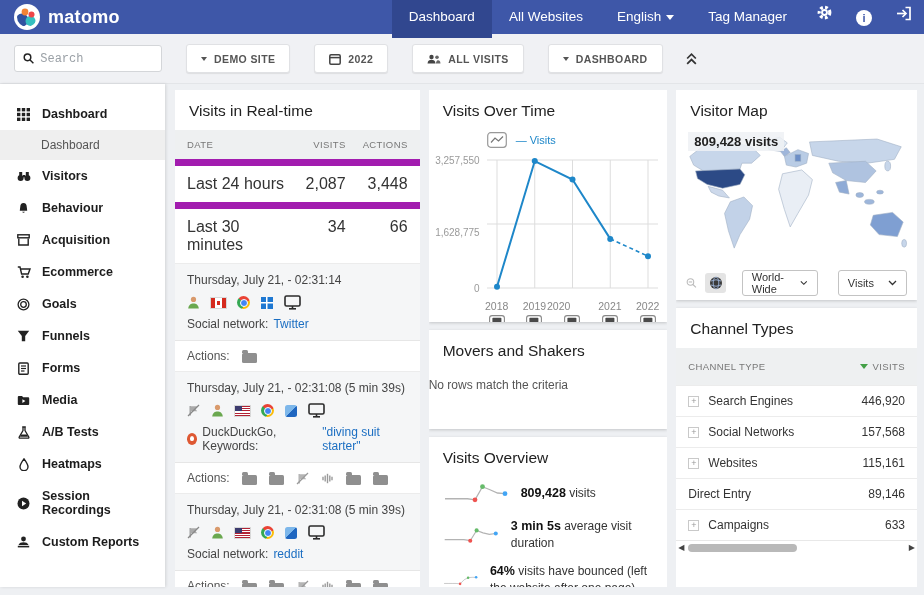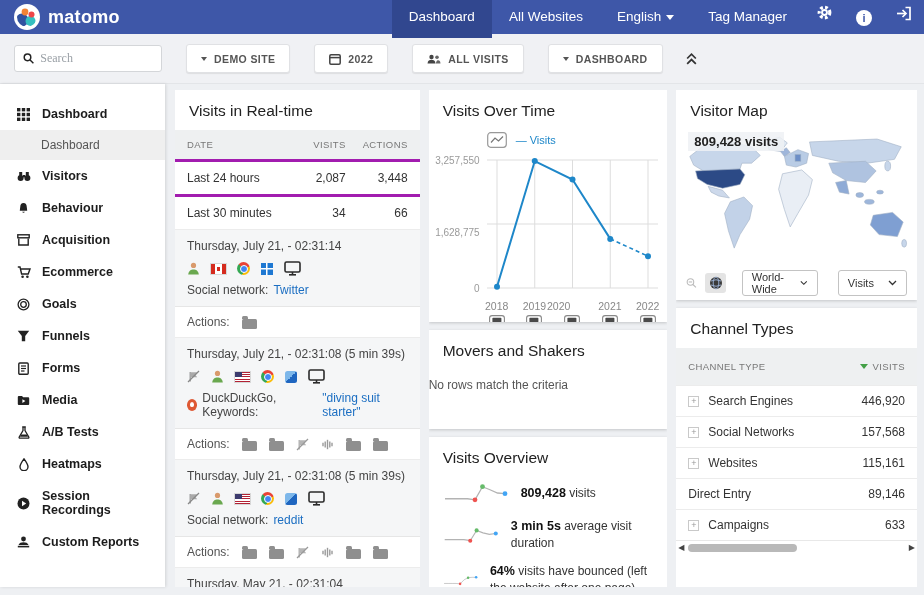--- a/index.html
+++ b/index.html
@@ -13,21 +13,21 @@
   .nav-right{display:flex;align-items:center;height:42px}
   .nav-item{color:#fff;font-size:13.5px;padding:0 17px;line-height:42px;cursor:pointer;white-space:nowrap}
   .nav-item.active{background:#31478f}
   .nav-caret{display:inline-block;width:0;height:0;border-left:4px solid transparent;border-right:4px solid transparent;border-top:5px solid #fff;margin-left:5px;vertical-align:middle}
   .nav-icon{width:40px;line-height:42px;text-align:center;cursor:pointer}
   .info-circle{display:inline-block;width:16px;height:16px;border-radius:50%;background:#fff;color:#3e57a8;font-weight:bold;font-size:11px;line-height:16px;text-align:center;vertical-align:middle}
 
   
   .toolbar{height:50px;background:#f0f1f4;display:flex;align-items:center;gap:10px;padding:0 14px;border-bottom:1px solid #e3e5e8}
   .search-box{width:148px;height:27px;background:#fff;border:1px solid #d4d6d9;border-radius:3px;display:flex;align-items:center;padding:0 8px;gap:6px}
-  .search-box input{border:0;outline:0;width:100%;font-size:12px;color:#333;font-family:Liberation Serif, serif;background:transparent}
+  .search-box input{border:0;outline:0;width:100%;font-size:12px;color:#333;font-family:Liberation Mono, monospace;background:transparent}
   .search-box input::placeholder{color:#9aa0a6}
   .tb-btn{height:29px;background:#fff;border:1px solid #e0e1e4;border-radius:3px;box-shadow:0 1px 1px rgba(0,0,0,.08);display:flex;align-items:center;gap:7px;padding:0 14px;font-size:10.5px;font-weight:bold;color:#555;letter-spacing:.4px;cursor:pointer;margin-left:14px}
   .tb-btn:first-of-type{margin-left:0}
   .caret-sm{width:0;height:0;border-left:3.5px solid transparent;border-right:3.5px solid transparent;border-top:4.5px solid #555}
 
   
   .page{display:flex;height:503px}
   .sidebar{width:165px;background:#fff;box-shadow:1px 0 3px rgba(0,0,0,.12);padding-top:14px;flex:none}
   .side-item{display:flex;align-items:center;gap:11px;padding:9px 16px;font-size:12.5px;font-weight:bold;color:#1c1c1c;cursor:pointer}
   .side-sub{padding:8px 16px 8px 41px;font-size:12px;color:#555;background:#efefef;cursor:pointer}
@@ -35,21 +35,21 @@
   .main{flex:1;display:flex;gap:9px;padding:6px 7px 0 10px;overflow:hidden}
   .col{display:flex;flex-direction:column;gap:8px;overflow:hidden}
   .col1{width:245px}.col2{width:239px}.col3{width:241px;}
   .widget{background:#fff;box-shadow:0 1px 3px rgba(0,0,0,.18);flex:none}
   .wtitle{font-size:15.5px;color:#222;padding:12px 14px 10px}
 
   
   .w-rt{height:497px;overflow:hidden}
   .rt-head{display:flex;background:#eef0f1;padding:9px 12px;font-size:9.5px;color:#777;letter-spacing:.4px}
   .rt-head .c1{flex:1}.rt-head .c2{width:52px;text-align:right}.rt-head .c3{width:62px;text-align:right}
-  .rt-row{display:flex;padding:9px 12px;font-size:12px;color:#333;border-top:3px solid #a21caf}
+  .rt-row{display:flex;padding:9px 12px;font-size:16px;color:#333;border-top:7px solid #a21caf}
   .rt-row .c1{flex:1}.rt-row .c2{width:52px;text-align:right}.rt-row .c3{width:62px;text-align:right}
   .entry{background:#f5f6f7;padding:9px 12px;border-top:1px solid #ececec}
   .entry .dt{color:#444;font-size:12px}
   .icon-row{display:flex;align-items:center;gap:11px;margin:8px 0 7px}
   .ref-line{font-size:12px;color:#444;display:flex;align-items:center;gap:5px}
   a.rlink{color:#1b6ec2;}
   .actions-row{background:#fff;padding:8px 12px;border-top:1px solid #e6e6e6;display:flex;align-items:center;gap:12px;font-size:12px;color:#555}
 
   
   .flag{width:15px;height:10px;display:inline-block;position:relative;outline:1px solid #d8d8d8}

